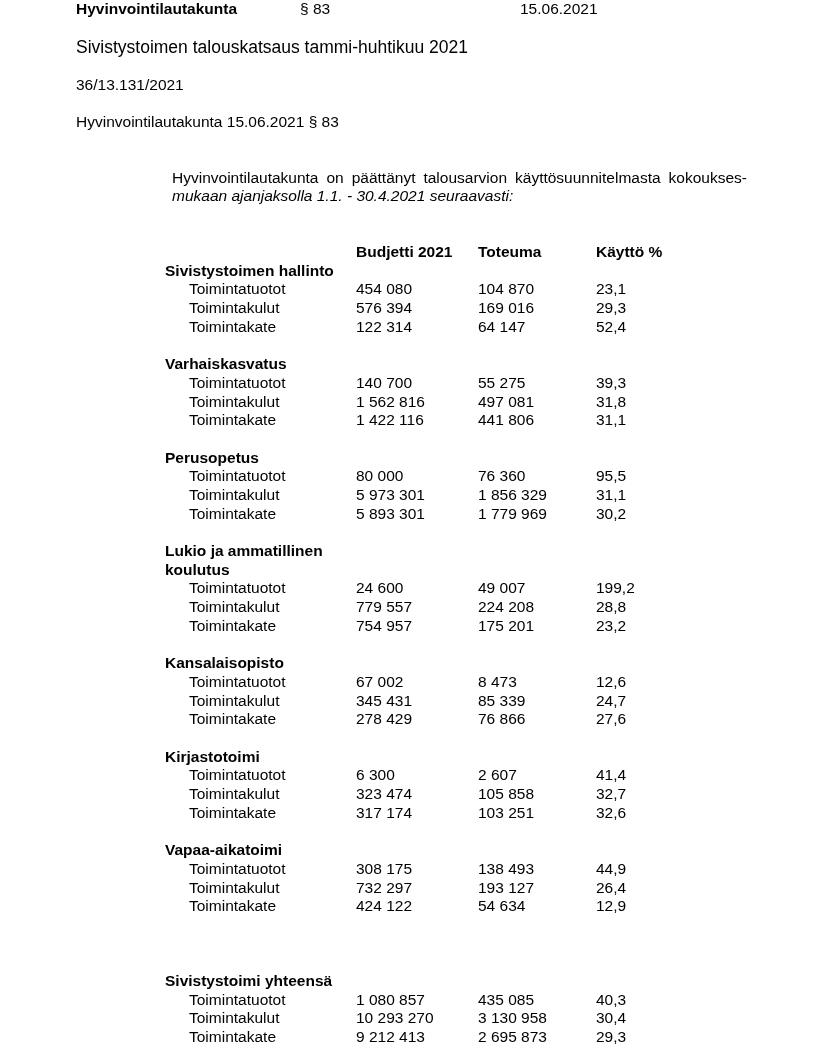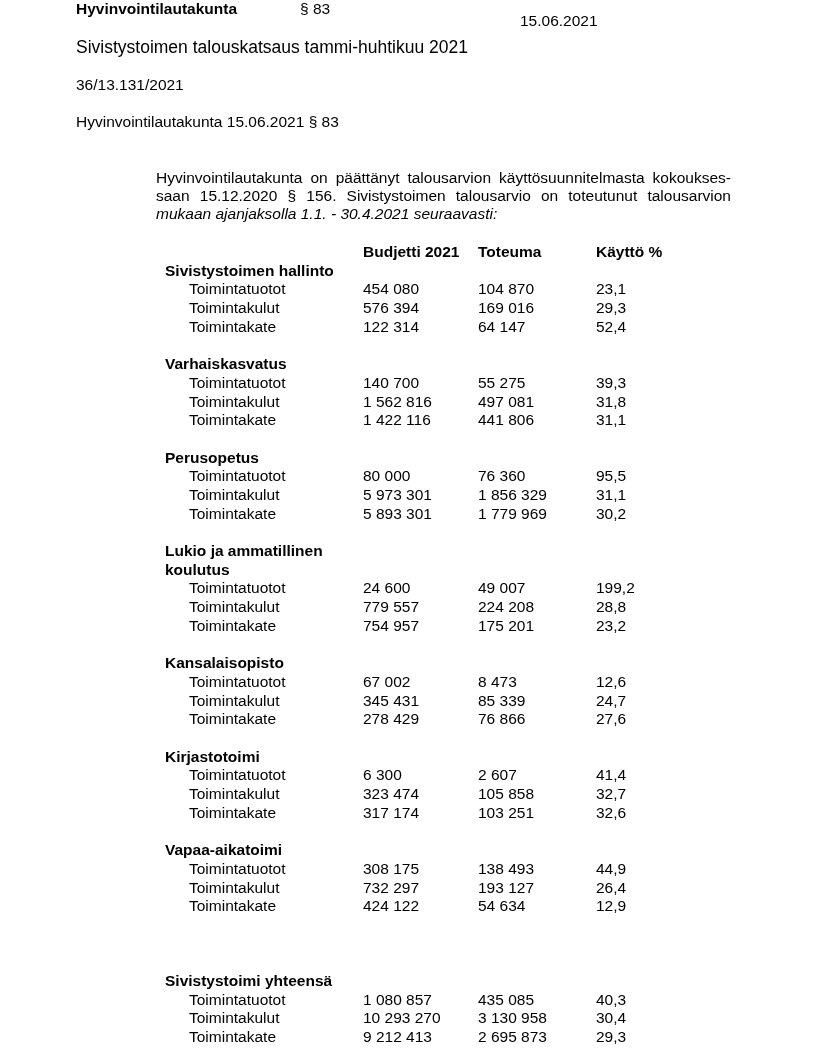--- a/index.html
+++ b/index.html
@@ -12,27 +12,27 @@
       height: 1056px;
       position: relative;
       overflow: hidden;
       font-family: "Liberation Sans", sans-serif;
       color: #000000;
       font-size: 15.5px;
     }
     .abs { position: absolute; white-space: nowrap; }
     .hdr-left { left: 76px; top: 0px; line-height: 18px; font-weight: bold; }
     .hdr-mid { left: 300px; top: 0px; line-height: 18px; }
-    .hdr-right { left: 520px; top: 12px; line-height: 18px; }
+    .hdr-right { left: 520px; top: 0px; line-height: 18px; }
     .title { left: 76px; top: 37px; font-weight: normal; font-size: 17.5px; line-height: 20px; }
     .ref { left: 76px; top: 76px; line-height: 18px; }
     .meeting { left: 76px; top: 113px; line-height: 18px; }
     .para {
       position: absolute;
-      left: 156px;
+      left: 172px;
       top: 169px;
       width: 575px;
       text-align: justify;
       line-height: 18.2px;
       font-size: 15.5px;
     }
     .para .ln { display: block; text-align: justify; text-align-last: justify; }
     .para .ln.last { text-align-last: left; font-style: italic; }
 
     .table {
@@ -40,42 +40,41 @@
       left: 165px;
       top: 243px;
       width: 560px;
     }
     .row {
       position: relative;
       height: 18.7px;
       line-height: 18.7px;
     }
     .row .c0 { position: absolute; left: 0; white-space: nowrap; margin-left: 24px; }
-    .row .c1 { position: absolute; left: 198px; white-space: nowrap; }
+    .row .c1 { position: absolute; left: 191px; white-space: nowrap; }
     .row .c2 { position: absolute; left: 313px; white-space: nowrap; }
     .row .c3 { position: absolute; left: 431px; white-space: nowrap; }
     .colhead { font-weight: bold; }
     .sec-title { font-weight: bold; line-height: 18.7px; width: 180px; white-space: normal; }
     .section { margin-bottom: 18.7px; }
     .section.last-gap { margin-bottom: 56px; }
   </style>
 </head>
 <body>
 
 <div class="abs hdr-left">Hyvinvointilautakunta</div>
 <div class="abs hdr-mid">§ 83</div>
 <div class="abs hdr-right">15.06.2021</div>
 
 <div class="abs title">Sivistystoimen talouskatsaus tammi-huhtikuu 2021</div>
 <div class="abs ref">36/13.131/2021</div>
 <div class="abs meeting">Hyvinvointilautakunta 15.06.2021 § 83</div>
 
 <div class="para">
   <span class="ln">Hyvinvointilautakunta on päättänyt talousarvion käyttösuunnitelmasta kokoukses-</span>
-  <span class="ln">saan 15.12.2020 § 156. Sivistystoimen talousarvio on toteutunut talousarvion</span>
   <span class="ln last">mukaan ajanjaksolla 1.1. - 30.4.2021 seuraavasti:</span>
 </div>
 
 <div class="table">
   <div class="row colhead">
     <span class="c1">Budjetti 2021</span>
     <span class="c2">Toteuma</span>
     <span class="c3">Käyttö %</span>
   </div>
   <div id="sections">

